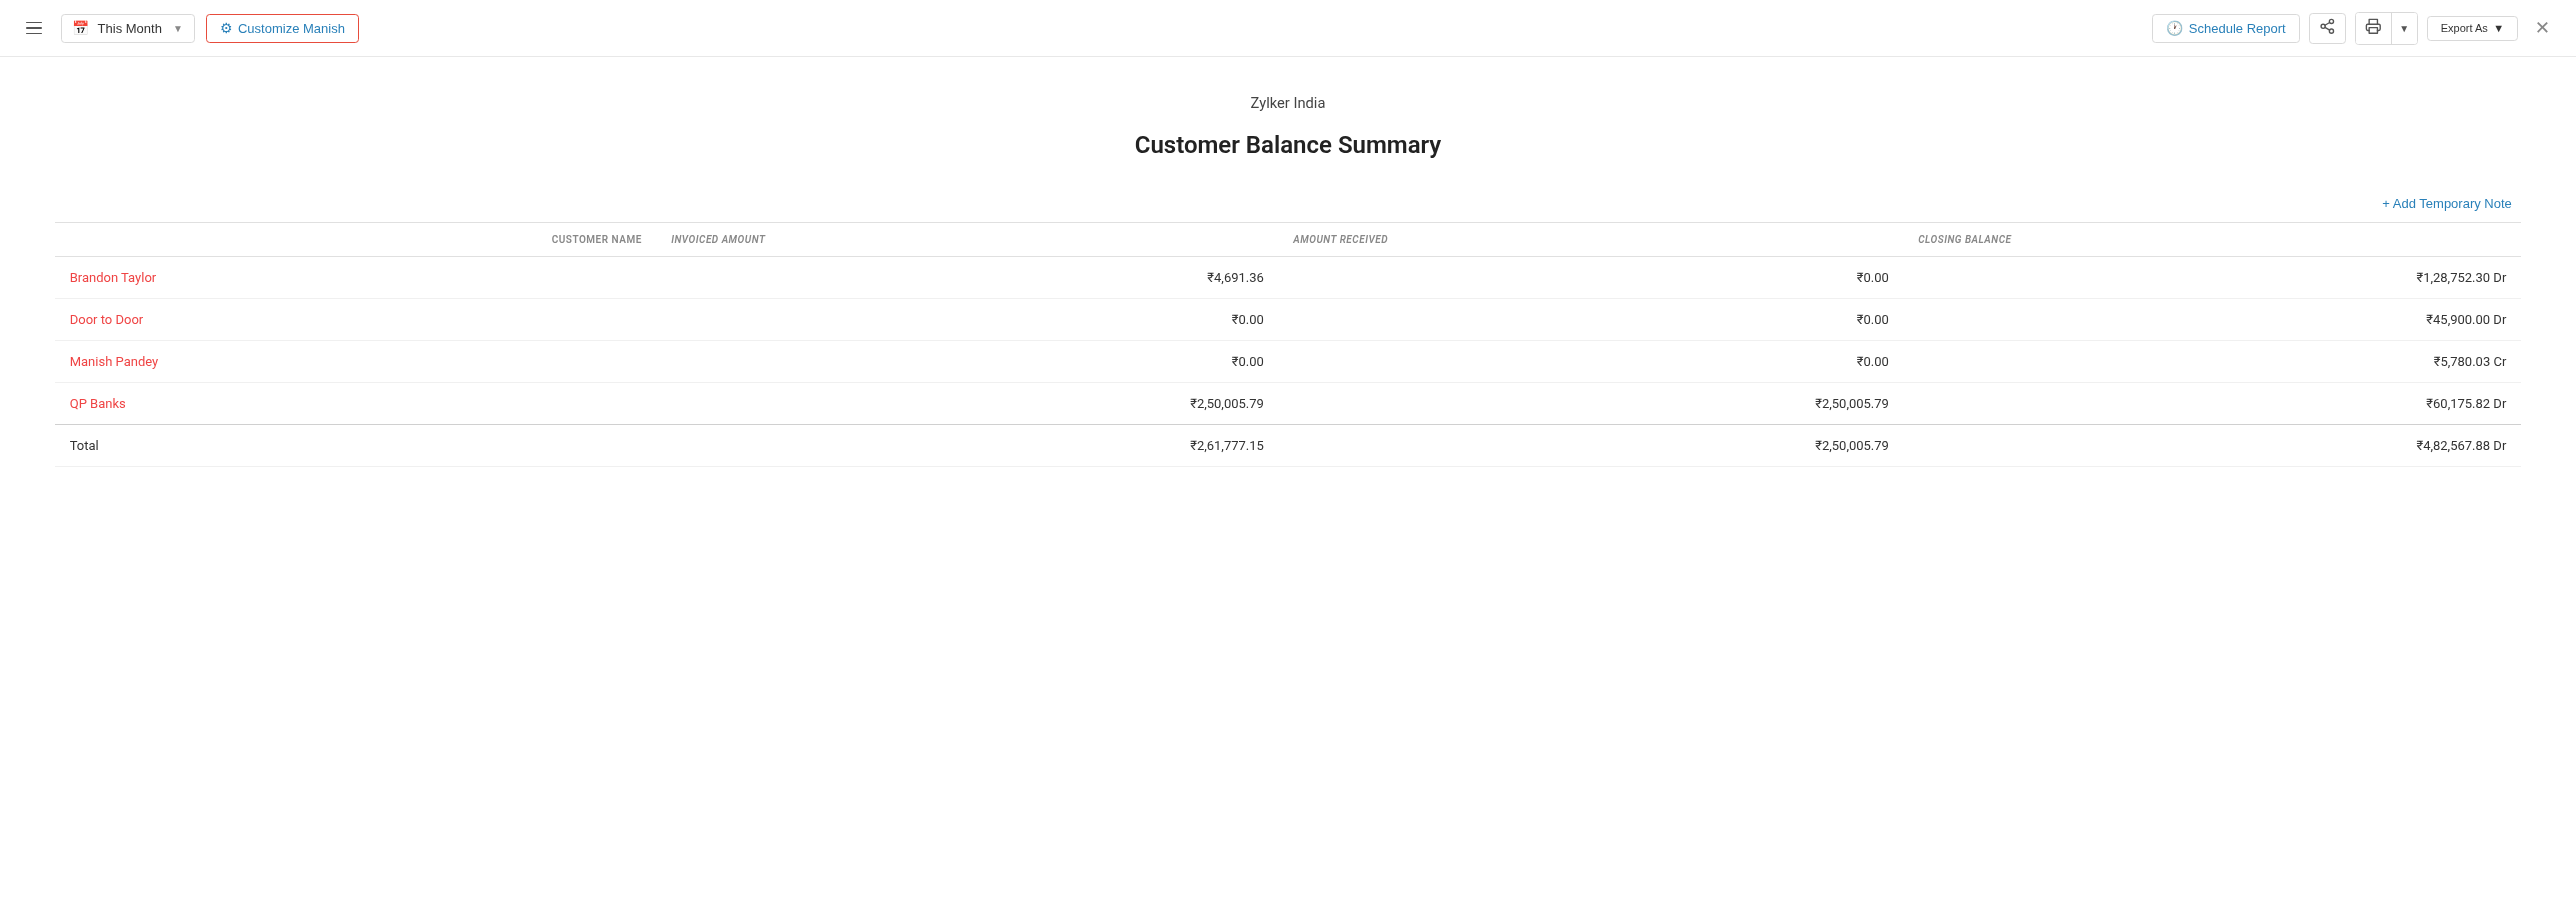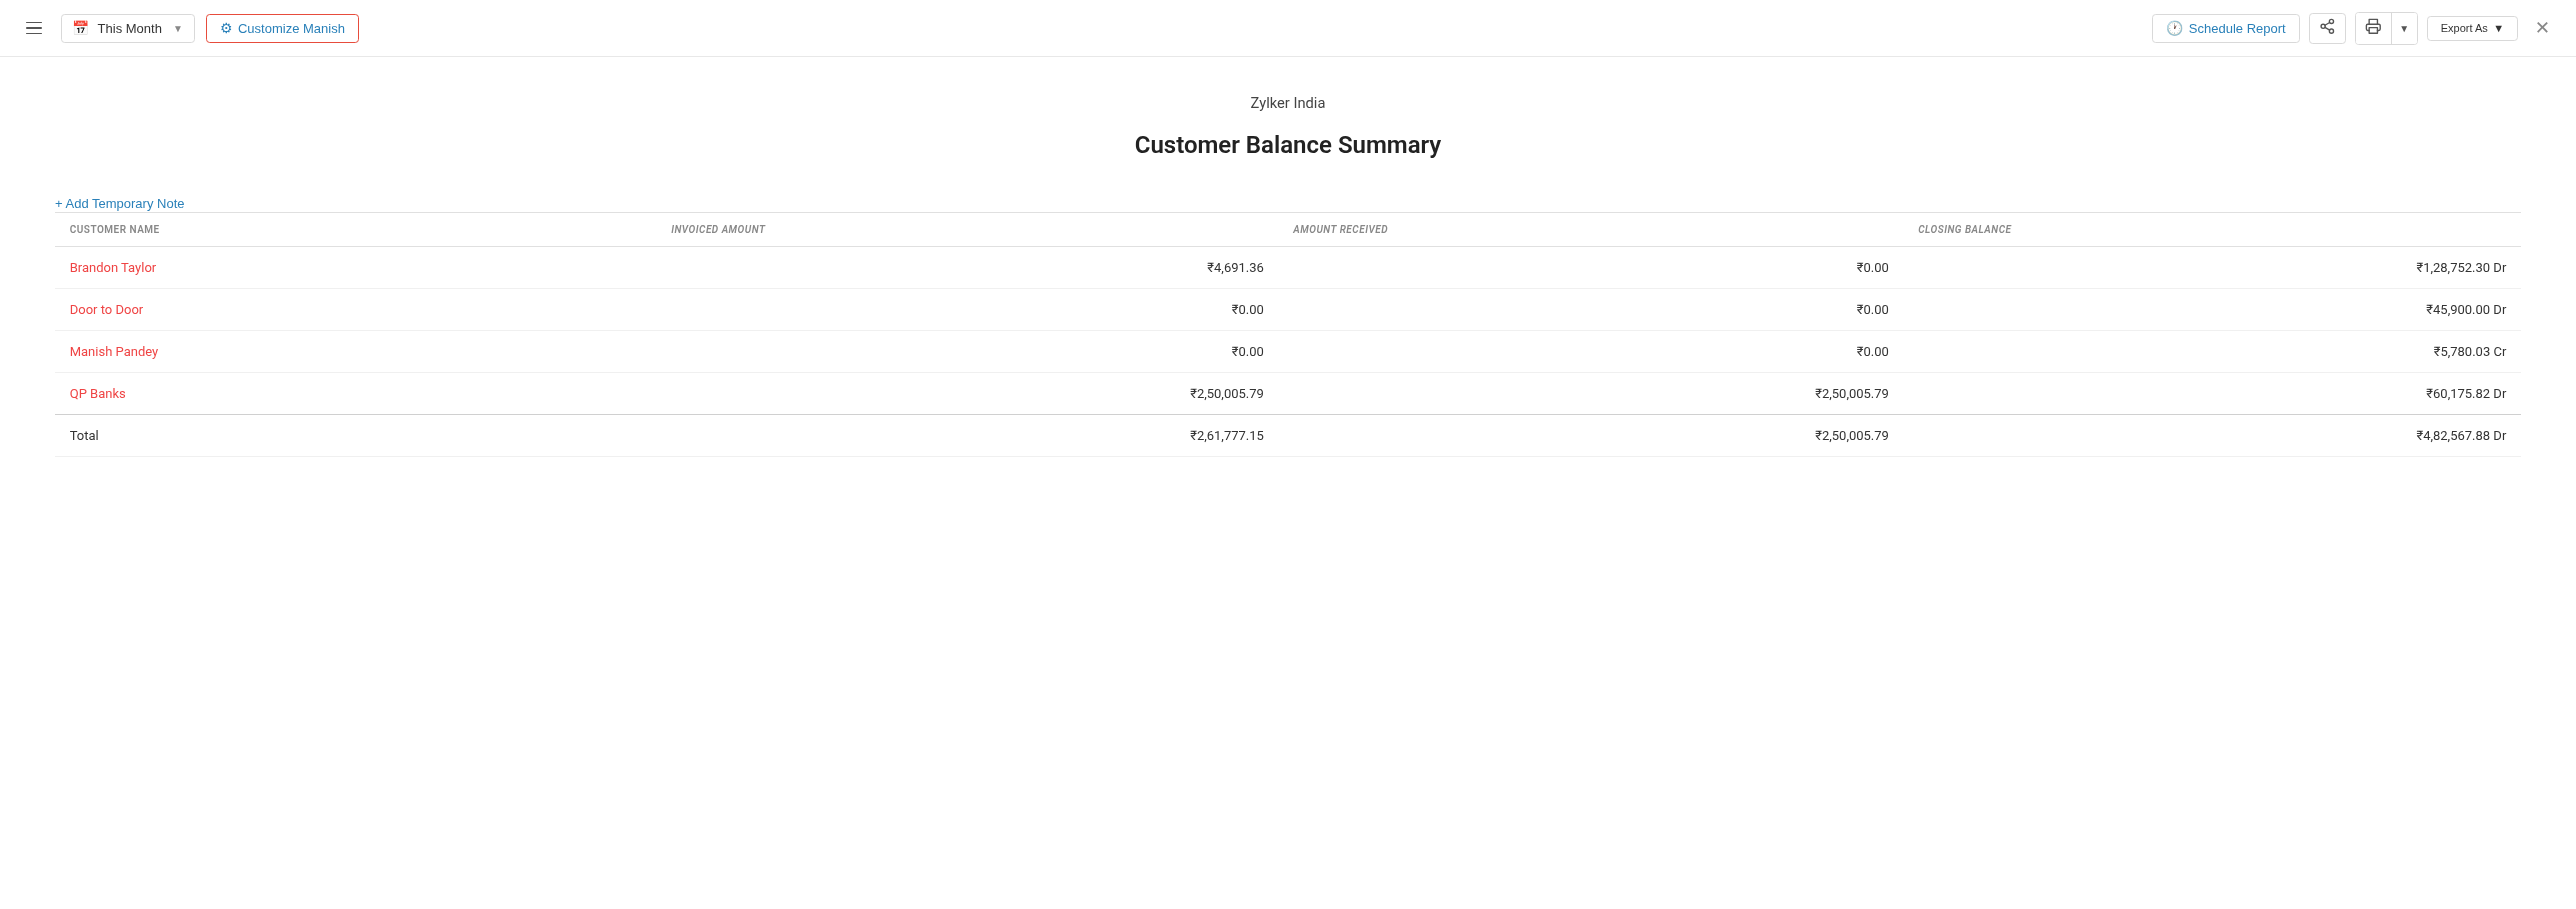--- a/index.html
+++ b/index.html
@@ -182,21 +182,22 @@
       margin-bottom: 7.4px;
     }
     .report-date-range {
       font-size: 13px;
       color: #666;
     }
 
     
     .add-note-row {
       display: flex;
-      margin-bottom: 1px;
+      justify-content: flex-end;
+      margin-bottom: 11px;
       padding-right: 9.2px;
     }
     .add-note-btn {
       display: flex;
       align-items: center;
       gap: 3.7px;
       border: none;
       background: none;
       color: #2980b9;
       font-size: 13px;
@@ -214,21 +215,21 @@
     }
     .report-table thead th {
       padding: 11px 14.7px;
       font-size: 10px;
       font-weight: 600;
       color: #888;
       text-transform: uppercase;
       letter-spacing: 0.5px;
     }
     .report-table thead th:first-child {
-      text-align: left;
+      text-align: right;
     }
     .report-table thead th:not(:first-child) {
       text-align: left;
       font-style: italic;
     }
     .report-table tbody tr {
       border-bottom: 0.9px solid #f0f0f0;
     }
     .report-table tbody td {
       padding: 13px 14.7px;

